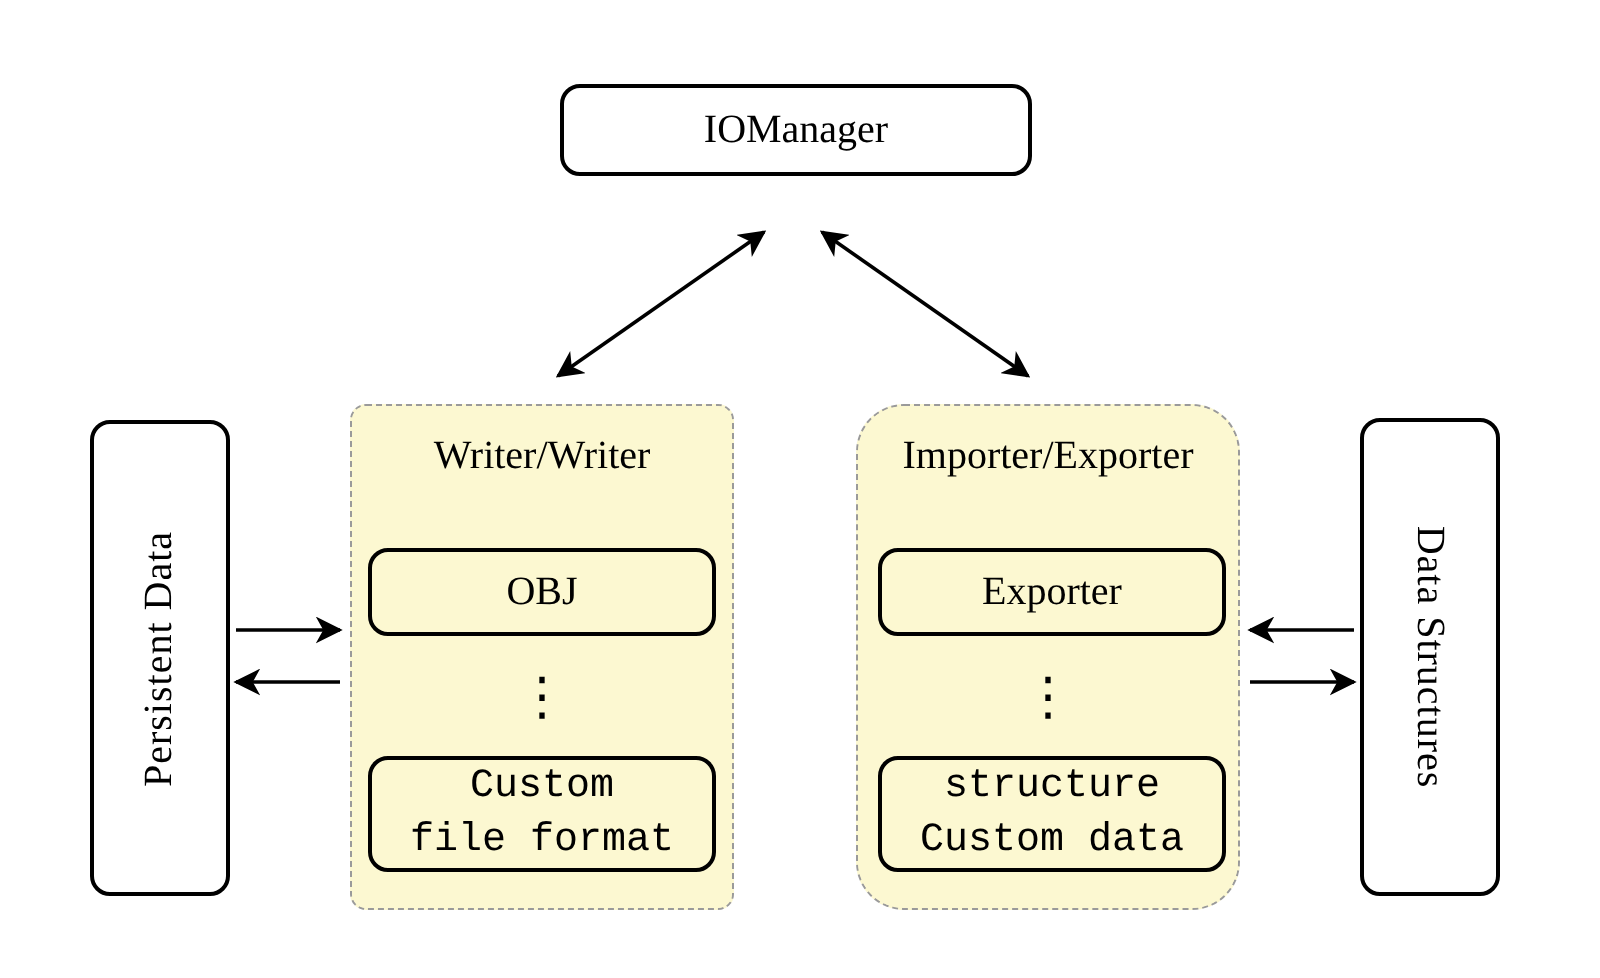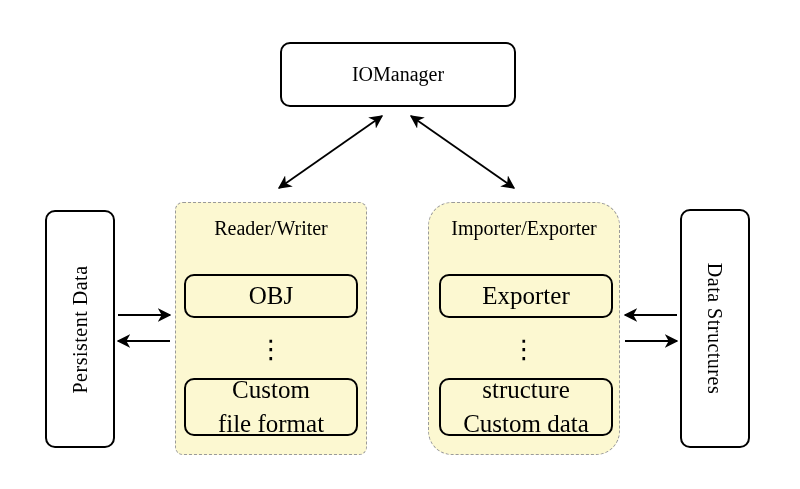--- a/index.html
+++ b/index.html
@@ -8,21 +8,21 @@
     font-family:"Liberation Serif","DejaVu Serif",serif;color:#000;
     overflow:hidden;
   }
   .arrows{position:absolute;left:0;top:0;width:800px;height:489px;pointer-events:none;}
 
   .node{
     position:absolute;box-sizing:border-box;background:#ffffff;
     border:2.4px solid #000;border-radius:10px;
     display:flex;align-items:center;justify-content:center;
   }
-  .node-io{left:280px;top:42px;width:236px;height:65px;font-size:20px;}
+  .node-io{left:280px;top:42px;width:236px;height:46px;font-size:20px;}
   .node-side{width:70px;}
   .node-left{left:45px;top:210px;height:238px;}
   .node-right{left:680px;top:209px;height:239px;}
   .rot{white-space:nowrap;font-size:20px;letter-spacing:0.5px;}
   .rot-ccw{transform:rotate(-90deg);}
   .rot-cw{transform:rotate(90deg);}
 
   .group{
     position:absolute;box-sizing:border-box;width:192px;height:253px;top:202px;
     background:#FCF8D1;border:1.5px dashed #9A9A9A;border-radius:8px;
@@ -30,24 +30,24 @@
   .group-rw{left:175px;}
   .group-ie{left:428px;border-radius:24px;}
   .group-title{
     position:absolute;top:14px;left:0;width:100%;text-align:center;
     font-size:20px;
   }
   .item{
     position:absolute;box-sizing:border-box;left:8px;width:174px;
     background:transparent;border:2.4px solid #000;border-radius:10px;
     display:flex;flex-direction:column;align-items:center;justify-content:center;
-    font-size:25px;line-height:1.35;text-align:center;
+    font-size:20px;line-height:1.35;text-align:center;
   }
   .item-top{top:71px;height:44px;}
-  .item-bottom{top:175px;height:58px;}
+  .item-bottom{top:175px;height:58px;font-family:Liberation Mono, monospace;}
   .group-ie .item{left:10px;}
   .dots{
     position:absolute;top:126px;left:0;width:100%;height:40px;
     display:flex;align-items:center;justify-content:center;
     font-size:26px;line-height:1;font-family:"DejaVu Sans","Liberation Sans",sans-serif;
   }
 </style>
 </head>
 <body>
 
@@ -73,21 +73,21 @@
 
   <div class="node node-side node-left">
     <span class="rot rot-ccw">Persistent Data</span>
   </div>
 
   <div class="node node-side node-right">
     <span class="rot rot-cw">Data Structures</span>
   </div>
 
   <div class="group group-rw">
-    <div class="group-title">Reader/Writer</div>
+    <div class="group-title">Writer/Writer</div>
     <div class="item item-top">
       <span>OBJ</span>
     </div>
     <div class="dots">⋮</div>
     <div class="item item-bottom">
       <span>Custom</span>
       <span>file format</span>
     </div>
   </div>
 

